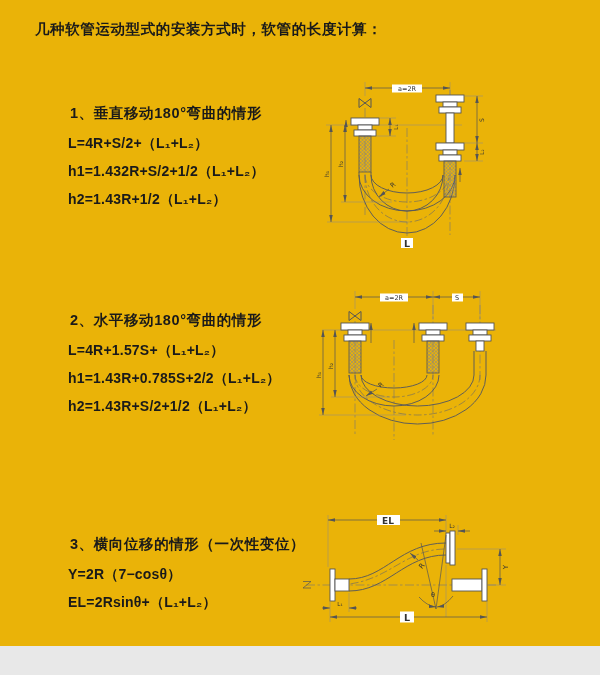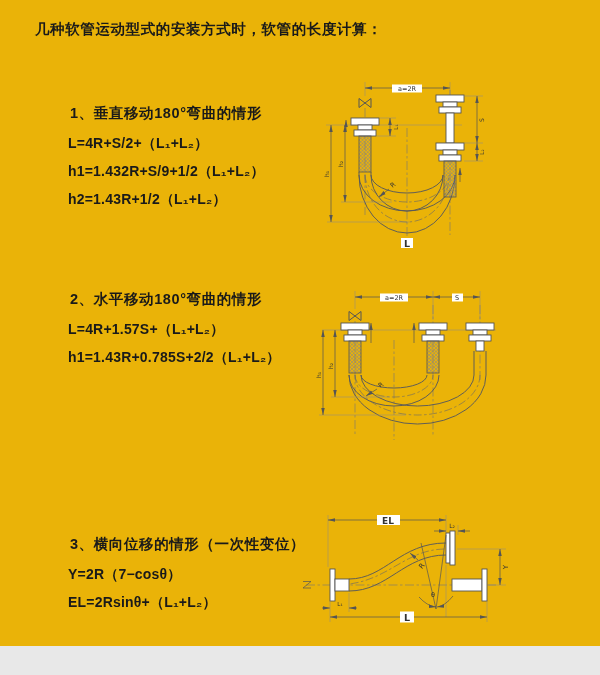--- a/index.html
+++ b/index.html
@@ -24,28 +24,29 @@
 </head>
 <body>
 
 <div class="page">
 
   <div class="title">几种软管运动型式的安装方式时，软管的长度计算：</div>
 
   <section class="sec" style="top:104px">
     <div class="sec-h">1、垂直移动180°弯曲的情形</div>
     <div class="formula">L=4R+S/2+（L₁+L₂）</div>
-    <div class="formula">h1=1.432R+S/9+1/2（L₁+L₂）</div>
+    <div class="formula">h1=1.432R+S/2+1/2（L₁+L₂）</div>
     <div class="formula">h2=1.43R+1/2（L₁+L₂）</div>
   </section>
 
-  <section class="sec" style="top:290px">
+  <section class="sec" style="top:311px">
     <div class="sec-h">2、水平移动180°弯曲的情形</div>
     <div class="formula">L=4R+1.57S+（L₁+L₂）</div>
     <div class="formula">h1=1.43R+0.785S+2/2（L₁+L₂）</div>
+    <div class="formula">h2=1.43R+S/2+1/2（L₁+L₂）</div>
   </section>
 
   <section class="sec" style="top:535px">
     <div class="sec-h">3、横向位移的情形（一次性变位）</div>
     <div class="formula">Y=2R（7−cosθ）</div>
     <div class="formula">EL=2Rsinθ+（L₁+L₂）</div>
   </section>
 
   <svg class="diag" style="left:310px;top:70px" width="290" height="190" viewBox="0 0 290 190">
     <defs>

